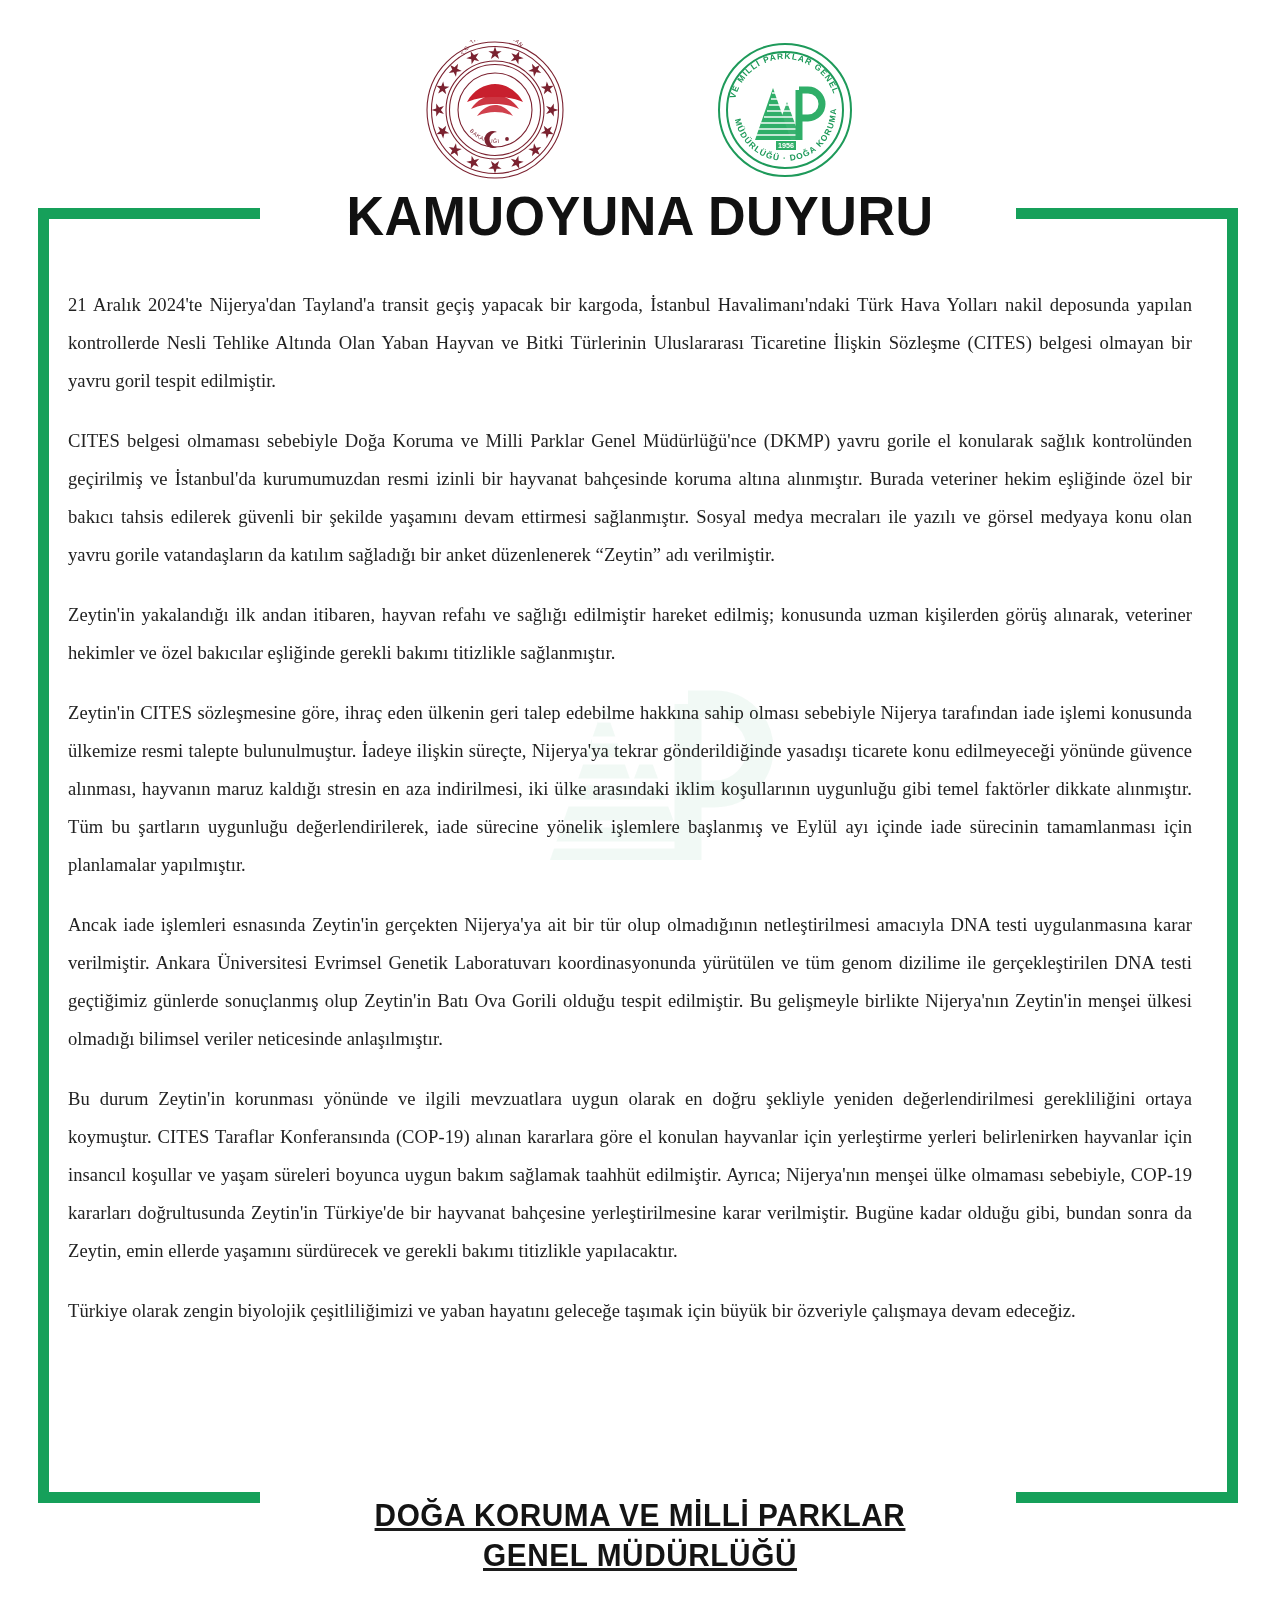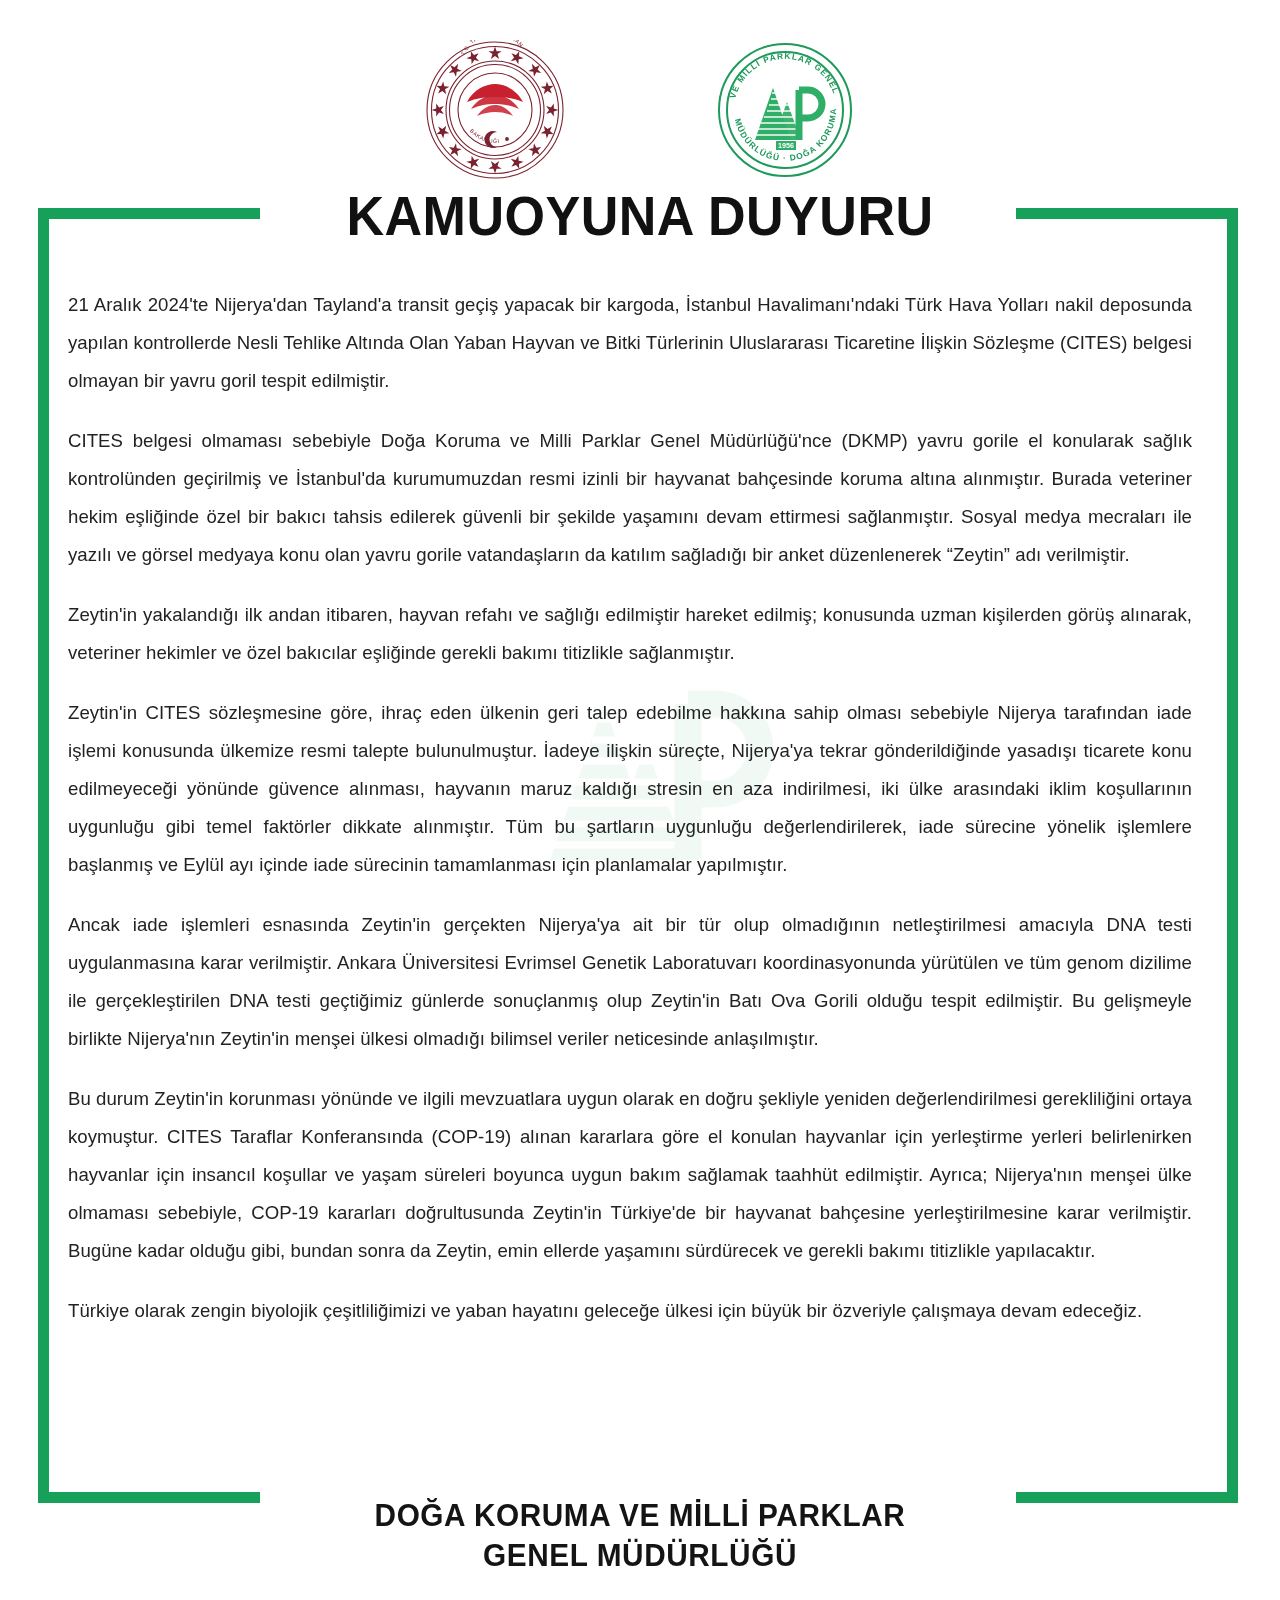--- a/index.html
+++ b/index.html
@@ -98,39 +98,40 @@
 
   
   .body-text {
     position: absolute;
     left: 68px;
     top: 286px;
     width: 1124px;
     z-index: 4;
   }
   .para {
-    font-family: Liberation Sans, sans-serif;
+    font-family: Liberation Serif, serif;
     font-size: 18.6px;
     line-height: 38px;
     text-align: justify;
     text-justify: inter-word;
     color: #222222;
     margin: 0 0 22px 0;
     letter-spacing: 0.05px;
   }
   .para:last-child { margin-bottom: 0; }
 
   
   .footer {
     position: absolute;
     left: 0;
     bottom: 24px;
     width: 1280px;
     text-align: center;
     z-index: 5;
+    text-decoration: underline;
   }
   .footer-line {
     font-family: "Liberation Sans", sans-serif;
     font-weight: bold;
     font-size: 31px;
     letter-spacing: 0.6px;
     color: #141414;
     line-height: 40px;
     transform: scaleX(0.96);
   }
@@ -273,19 +274,19 @@
   </svg>
 </div>
 
 <div class="body-text">
   <p class="para">21 Aralık 2024'te Nijerya'dan Tayland'a transit geçiş yapacak bir kargoda, İstanbul Havalimanı'ndaki Türk Hava Yolları nakil deposunda yapılan kontrollerde Nesli Tehlike Altında Olan Yaban Hayvan ve Bitki Türlerinin Uluslararası Ticaretine İlişkin Sözleşme (CITES) belgesi olmayan bir yavru goril tespit edilmiştir.</p>
   <p class="para">CITES belgesi olmaması sebebiyle Doğa Koruma ve Milli Parklar Genel Müdürlüğü'nce (DKMP) yavru gorile el konularak sağlık kontrolünden geçirilmiş ve İstanbul'da kurumumuzdan resmi izinli bir hayvanat bahçesinde koruma altına alınmıştır. Burada veteriner hekim eşliğinde özel bir bakıcı tahsis edilerek güvenli bir şekilde yaşamını devam ettirmesi sağlanmıştır. Sosyal medya mecraları ile yazılı ve görsel medyaya konu olan yavru gorile vatandaşların da katılım sağladığı bir anket düzenlenerek “Zeytin” adı verilmiştir.</p>
   <p class="para">Zeytin'in yakalandığı ilk andan itibaren, hayvan refahı ve sağlığı edilmiştir hareket edilmiş; konusunda uzman kişilerden görüş alınarak, veteriner hekimler ve özel bakıcılar eşliğinde gerekli bakımı titizlikle sağlanmıştır.</p>
   <p class="para">Zeytin'in CITES sözleşmesine göre, ihraç eden ülkenin geri talep edebilme hakkına sahip olması sebebiyle Nijerya tarafından iade işlemi konusunda ülkemize resmi talepte bulunulmuştur. İadeye ilişkin süreçte, Nijerya'ya tekrar gönderildiğinde yasadışı ticarete konu edilmeyeceği yönünde güvence alınması, hayvanın maruz kaldığı stresin en aza indirilmesi, iki ülke arasındaki iklim koşullarının uygunluğu gibi temel faktörler dikkate alınmıştır. Tüm bu şartların uygunluğu değerlendirilerek, iade sürecine yönelik işlemlere başlanmış ve Eylül ayı içinde iade sürecinin tamamlanması için planlamalar yapılmıştır.</p>
   <p class="para">Ancak iade işlemleri esnasında Zeytin'in gerçekten Nijerya'ya ait bir tür olup olmadığının netleştirilmesi amacıyla DNA testi uygulanmasına karar verilmiştir. Ankara Üniversitesi Evrimsel Genetik Laboratuvarı koordinasyonunda yürütülen ve tüm genom dizilime ile gerçekleştirilen DNA testi geçtiğimiz günlerde sonuçlanmış olup Zeytin'in Batı Ova Gorili olduğu tespit edilmiştir. Bu gelişmeyle birlikte Nijerya'nın Zeytin'in menşei ülkesi olmadığı bilimsel veriler neticesinde anlaşılmıştır.</p>
   <p class="para">Bu durum Zeytin'in korunması yönünde ve ilgili mevzuatlara uygun olarak en doğru şekliyle yeniden değerlendirilmesi gerekliliğini ortaya koymuştur. CITES Taraflar Konferansında (COP-19) alınan kararlara göre el konulan hayvanlar için yerleştirme yerleri belirlenirken hayvanlar için insancıl koşullar ve yaşam süreleri boyunca uygun bakım sağlamak taahhüt edilmiştir. Ayrıca; Nijerya'nın menşei ülke olmaması sebebiyle, COP-19 kararları doğrultusunda Zeytin'in Türkiye'de bir hayvanat bahçesine yerleştirilmesine karar verilmiştir. Bugüne kadar olduğu gibi, bundan sonra da Zeytin, emin ellerde yaşamını sürdürecek ve gerekli bakımı titizlikle yapılacaktır.</p>
-  <p class="para">Türkiye olarak zengin biyolojik çeşitliliğimizi ve yaban hayatını geleceğe ülkesi için büyük bir özveriyle çalışmaya devam edeceğiz.</p>
+  <p class="para">Türkiye olarak zengin biyolojik çeşitliliğimizi ve yaban hayatını geleceğe taşımak için büyük bir özveriyle çalışmaya devam edeceğiz.</p>
 </div>
 
 <div class="footer">
   <div class="footer-line">DOĞA KORUMA VE MİLLİ PARKLAR</div>
   <div class="footer-line">GENEL MÜDÜRLÜĞÜ</div>
 </div>
 
 </body></html>

